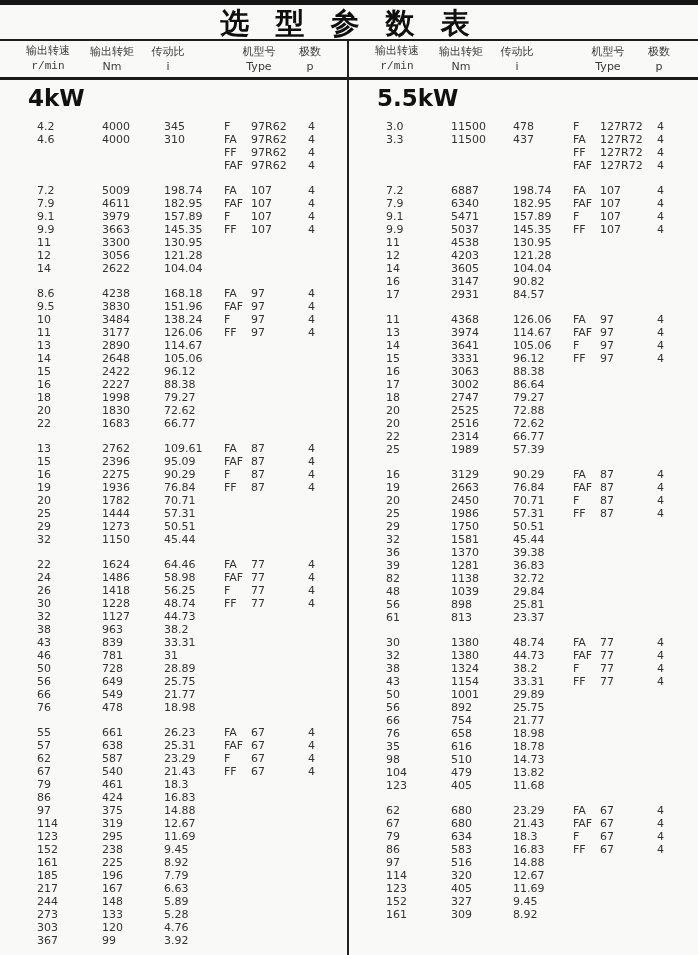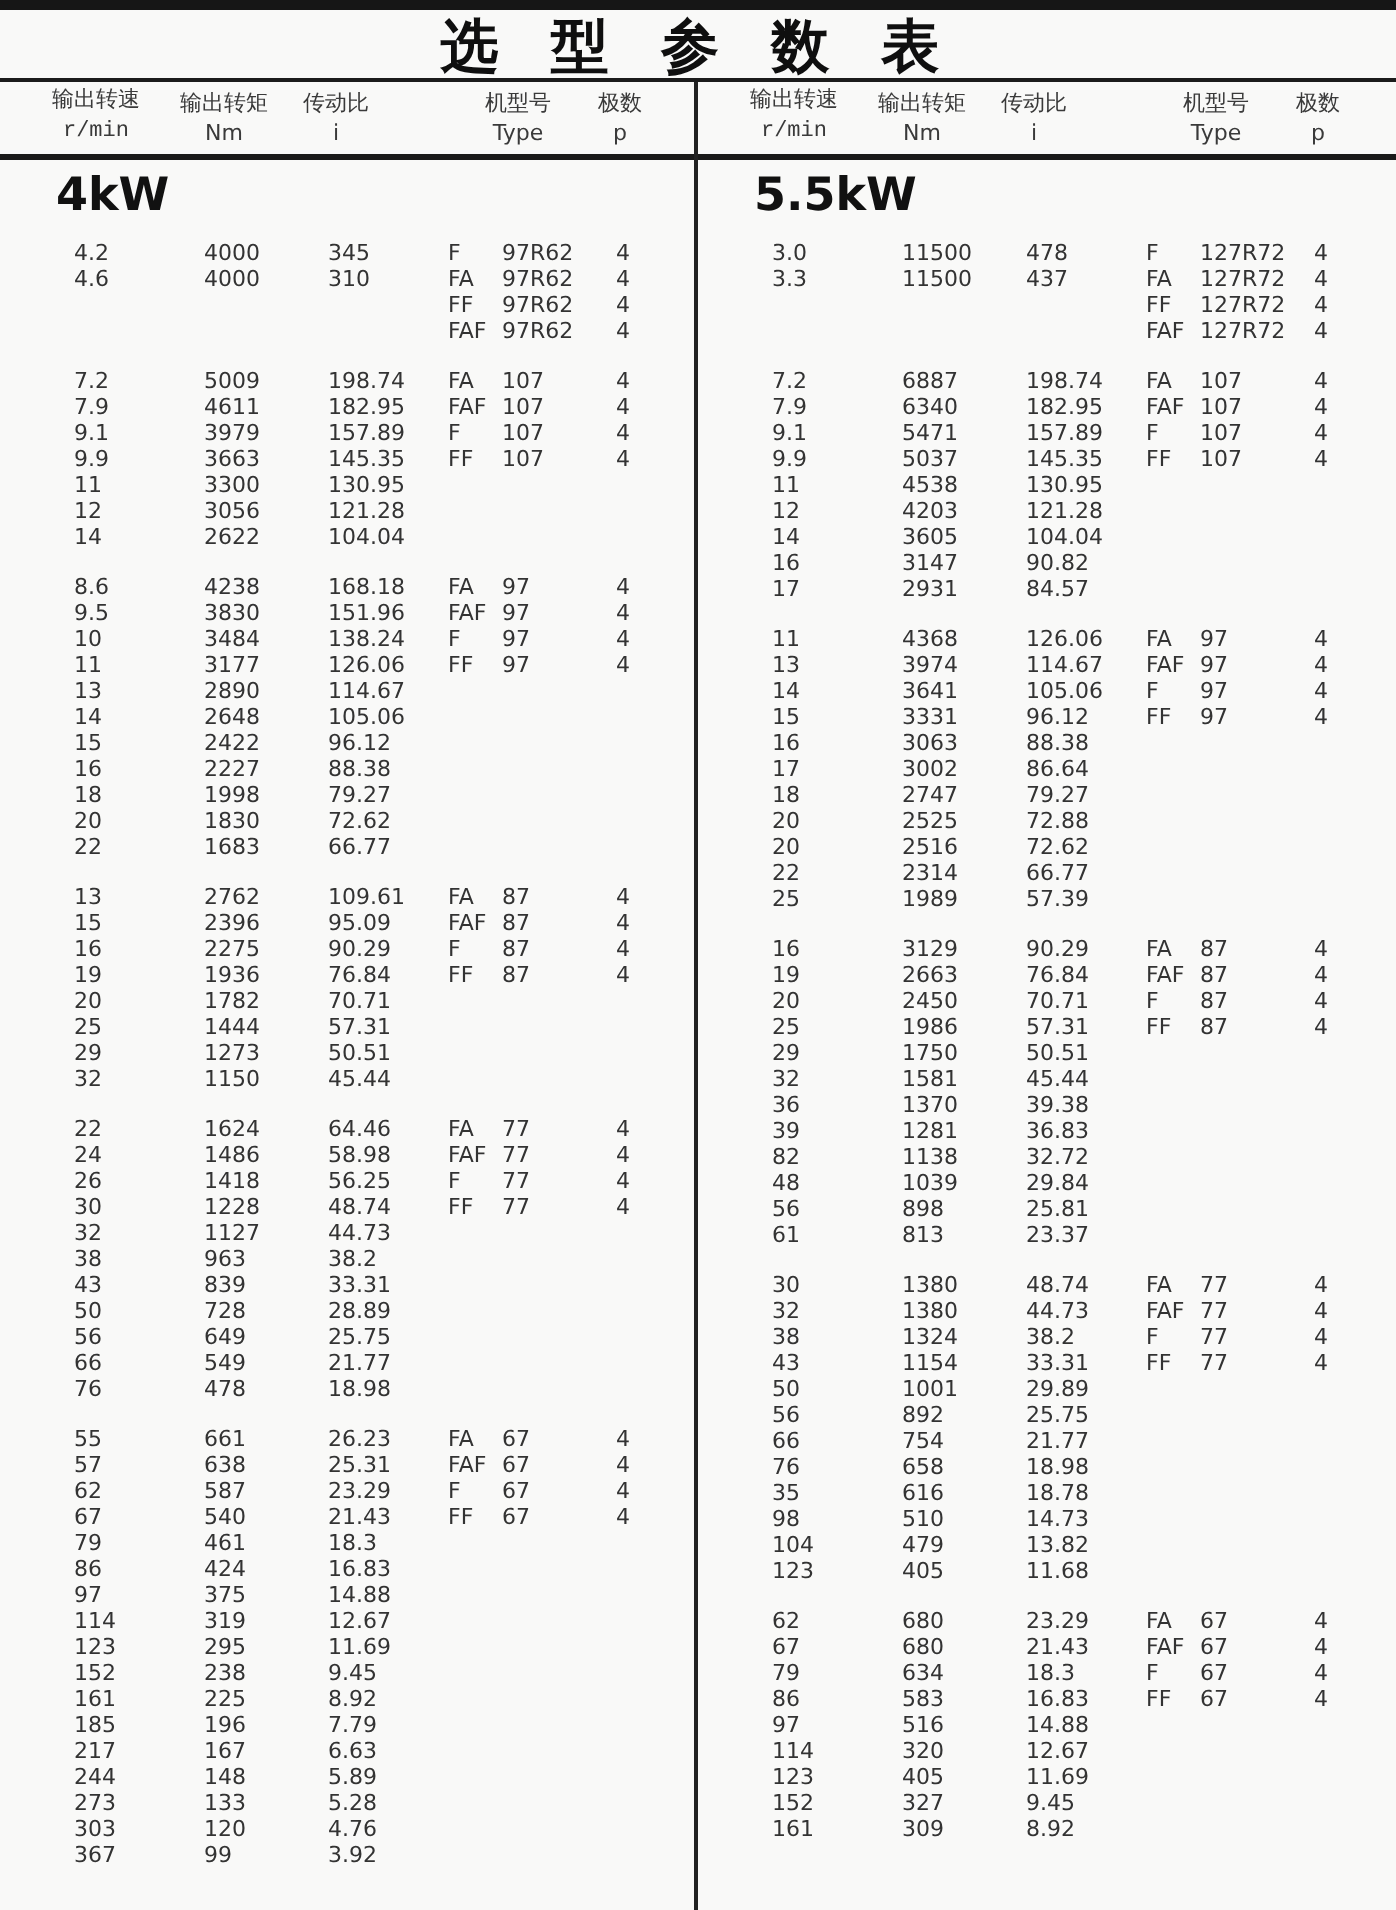--- a/index.html
+++ b/index.html
@@ -440,20 +440,28 @@
             </div>
             <div class="row">
               <span class="c1">43</span>
               <span class="c2">839</span>
               <span class="c3">33.31</span>
               <span class="c4"></span>
               <span class="c5"></span>
               <span class="c6"></span>
             </div>
             <div class="row">
+              <span class="c1">46</span>
+              <span class="c2">781</span>
+              <span class="c3">31</span>
+              <span class="c4"></span>
+              <span class="c5"></span>
+              <span class="c6"></span>
+            </div>
+            <div class="row">
               <span class="c1">50</span>
               <span class="c2">728</span>
               <span class="c3">28.89</span>
               <span class="c4"></span>
               <span class="c5"></span>
               <span class="c6"></span>
             </div>
             <div class="row">
               <span class="c1">56</span>
               <span class="c2">649</span>

